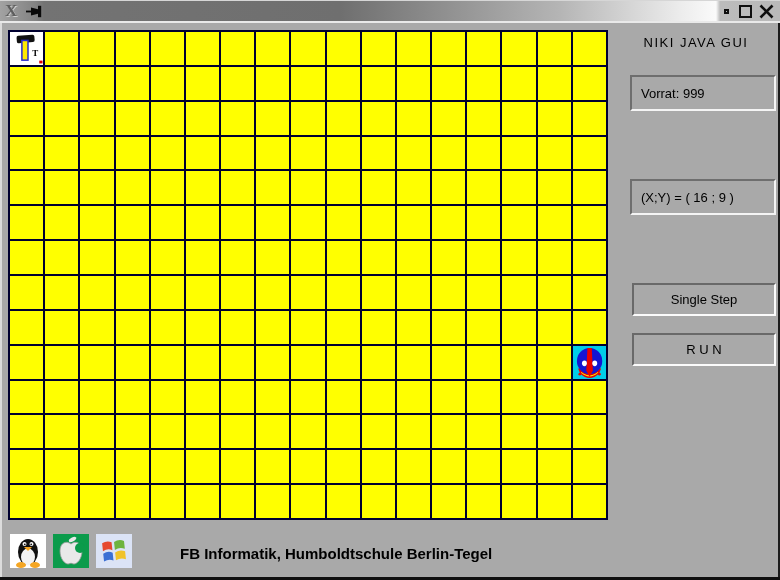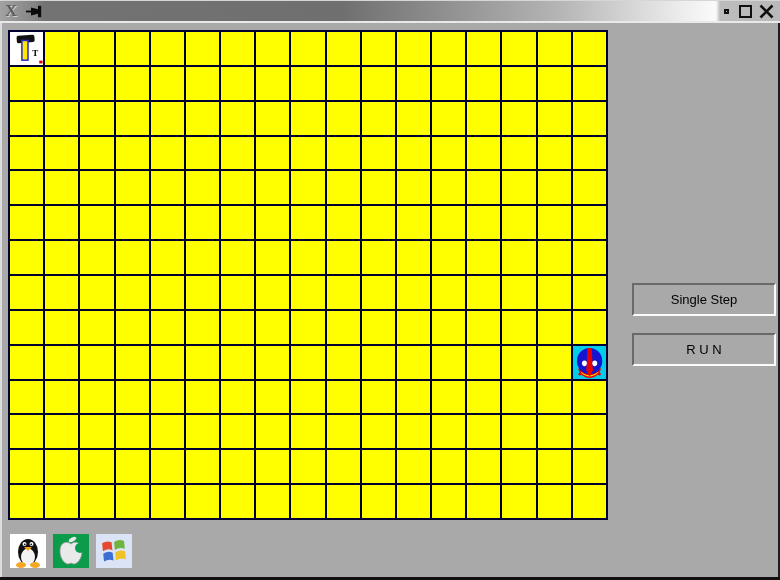--- a/index.html
+++ b/index.html
@@ -354,21 +354,28 @@
       <div class="cell" style="background: rgb(255, 255, 0); border-color: rgb(0, 0, 48);"></div>
       <div class="cell" style="background: rgb(255, 255, 0); border-color: rgb(0, 0, 48);"></div>
       <div class="cell" style="background: rgb(255, 255, 0); border-color: rgb(0, 0, 48);"></div>
       <div class="cell" style="background: rgb(255, 255, 0); border-color: rgb(0, 0, 48);"></div>
       <div class="cell" style="background: rgb(255, 255, 0); border-color: rgb(0, 0, 48);"></div>
       <div class="cell" style="background: rgb(255, 255, 0); border-color: rgb(0, 0, 48);"></div>
       <div class="cell" style="background: rgb(255, 255, 0); border-color: rgb(0, 0, 48);"></div>
       <div class="cell" style="background: rgb(255, 255, 0); border-color: rgb(0, 0, 48);"></div>
     </div>
 
-
+  <div class="panel-heading">NIKI JAVA GUI</div>
+
+  <div class="info-box" style="top:75px">
+      <span>Vorrat: 999</span>
+    </div>
+  <div class="info-box" style="top:179px">
+      <span>(X;Y) = ( 16 ; 9 )</span>
+    </div>
 
   <div class="panel-button" style="top:283px">
       <span>Single Step</span>
     </div>
   <div class="panel-button" style="top:333px">
       <span>R U N</span>
     </div>
 
   <div class="status-icon" style="left:10px">
     <svg viewBox="0 0 36 34">
@@ -396,14 +403,15 @@
     <svg viewBox="0 0 36 34">
       <rect width="36" height="34" fill="#dbe3f6"></rect>
       <g transform="rotate(-6 18 17)">
         <path d="M7,8 Q12,5.5 16.5,8 L16.5,16 Q12,13.5 7,16 Z" fill="#e6492f"></path>
         <path d="M19,8 Q24,5.5 29,8 L29,16 Q24,13.5 19,16 Z" fill="#6eb43f"></path>
         <path d="M7,18.5 Q12,16 16.5,18.5 L16.5,26.5 Q12,24 7,26.5 Z" fill="#3b6fd4"></path>
         <path d="M19,18.5 Q24,16 29,18.5 L29,26.5 Q24,24 19,26.5 Z" fill="#f0c22a"></path>
       </g>
     </svg>
   </div>
+  <div class="status-text">FB Informatik, Humboldtschule Berlin-Tegel</div>
 
 </div>
 
 </body></html>

